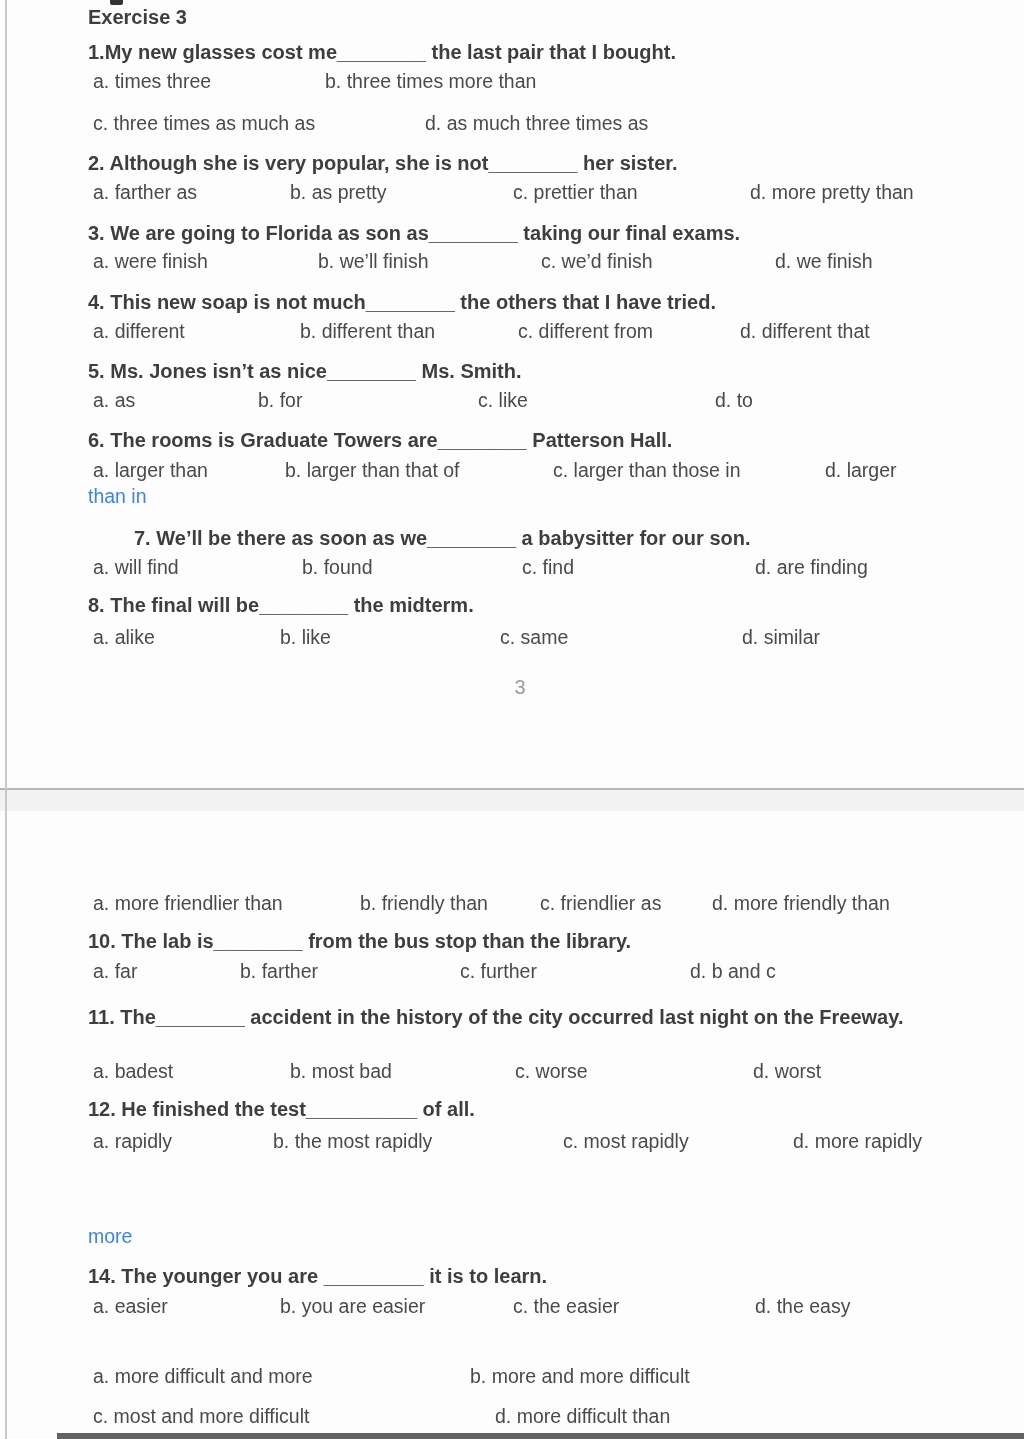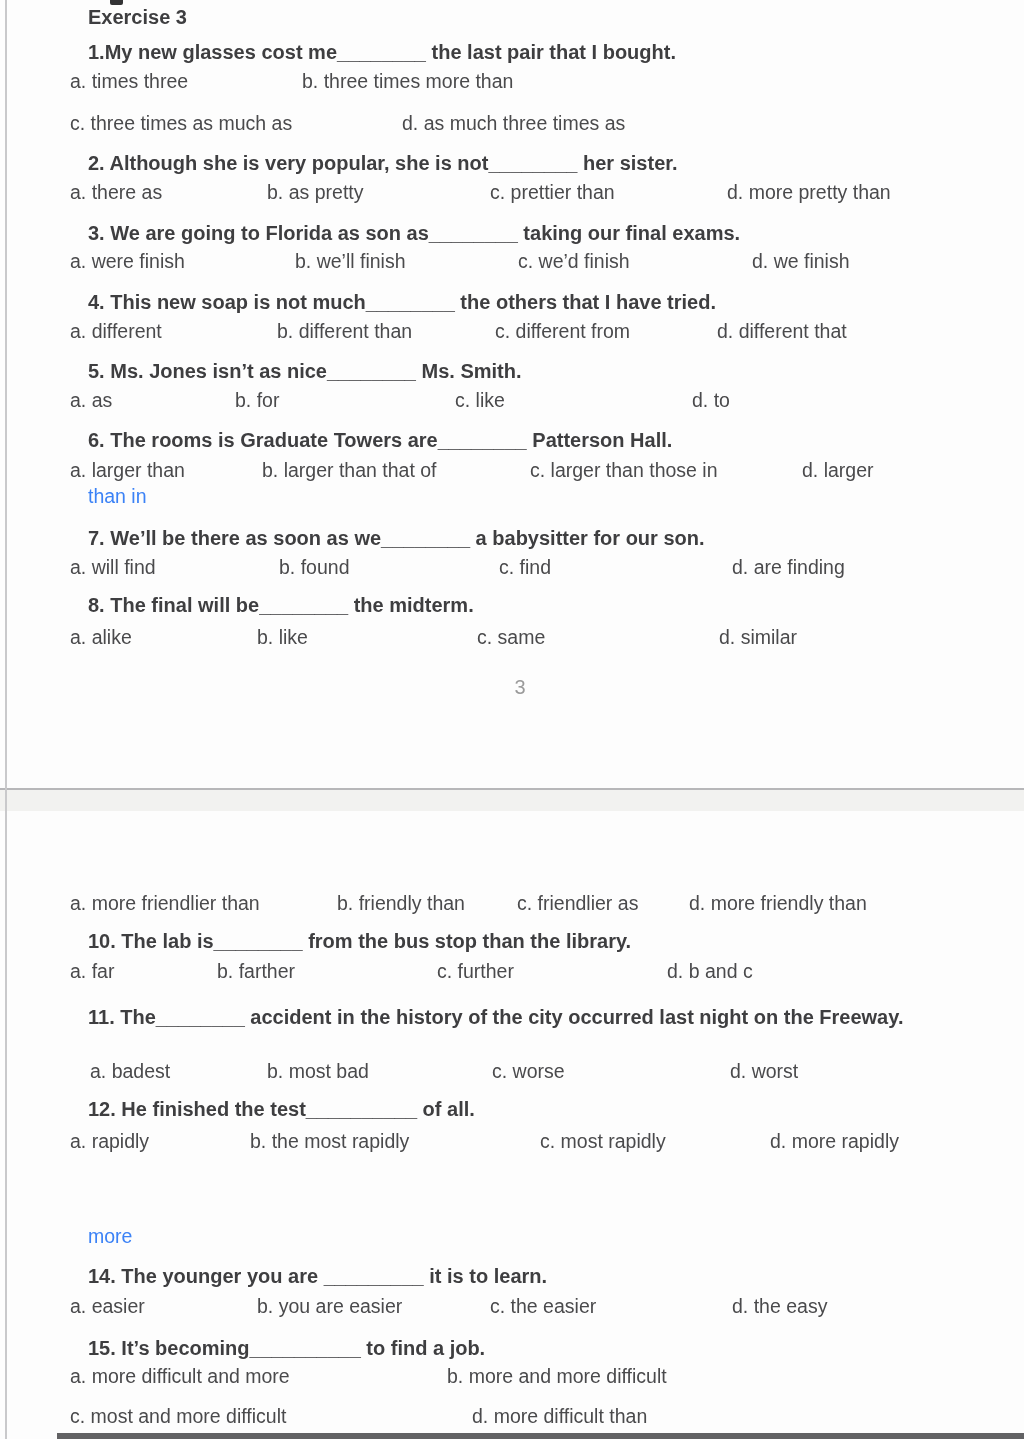--- a/index.html
+++ b/index.html
@@ -14,21 +14,21 @@
     position:absolute;left:0;right:0;top:788px;height:21px;
     background:#f2f2f0;
     border-top:2px solid #b7b7b9;border-bottom:2px solid #b7b7b9;
   }
   .abs{position:absolute;left:88px;white-space:nowrap;}
   .q{
     font-size:20px;font-weight:bold;color:#3e3e40;letter-spacing:0px;
   }
   .q.wrap{white-space:normal;width:880px;line-height:30px;}
   .title{font-size:20px;font-weight:bold;color:#3e3e40;}
-  .row{position:absolute;left:70px;right:0;height:26px;text-decoration:underline;}
+  .row{position:absolute;left:93px;right:0;height:26px;text-decoration:underline;}
   .opt{
     position:absolute;top:0;white-space:nowrap;
     font-size:19.5px;color:#4a4a4c;
   }
   .cont{font-size:19.5px;color:#3b82f6;}
   .pagenum{
     position:absolute;left:16px;right:0;text-align:center;
     font-size:20px;color:#9a9a9a;
   }
   .topmark{position:absolute;left:110px;top:0;width:13px;height:5px;background:#333335;border-radius:0 0 2px 2px;}
@@ -49,21 +49,21 @@
       <span class="opt" style="left:0;">a. times three</span>
       <span class="opt" style="left:232px;">b. three times more than</span>
     </div>
     <div class="row" style="top:112px;">
       <span class="opt" style="left:0;">c. three times as much as</span>
       <span class="opt" style="left:332px;">d. as much three times as</span>
     </div>
 
     <div class="abs q" style="top:152px;">2. Although she is very popular, she is not________ her sister.</div>
     <div class="row" style="top:181px;">
-      <span class="opt" style="left:0;">a. there as</span>
+      <span class="opt" style="left:0;">a. farther as</span>
       <span class="opt" style="left:197px;">b. as pretty</span>
       <span class="opt" style="left:420px;">c. prettier than</span>
       <span class="opt" style="left:657px;">d. more pretty than</span>
     </div>
 
     <div class="abs q" style="top:222px;">3. We are going to Florida as son as________ taking our final exams.</div>
     <div class="row" style="top:250px;text-align:center;">
       <span class="opt" style="left:0;">a. were finish</span>
       <span class="opt" style="left:225px;">b. we’ll finish</span>
       <span class="opt" style="left:448px;">c. we’d finish</span>
@@ -88,21 +88,21 @@
 
     <div class="abs q" style="top:429px;">6. The rooms is Graduate Towers are________ Patterson Hall.</div>
     <div class="row" style="top:459px;">
       <span class="opt" style="left:0;">a. larger than</span>
       <span class="opt" style="left:192px;">b. larger than that of</span>
       <span class="opt" style="left:460px;text-align:center;">c. larger than those in</span>
       <span class="opt" style="left:732px;">d. larger</span>
     </div>
     <div class="abs cont" style="top:485px;">than in</div>
 
-    <div class="abs q" style="top:527px;">7. We’ll be there as soon as we________ a babysitter for our son.</div>
+    <div class="abs q" style="top:527px;margin-left:46px;">7. We’ll be there as soon as we________ a babysitter for our son.</div>
     <div class="row" style="top:556px;">
       <span class="opt" style="left:0;">a. will find</span>
       <span class="opt" style="left:209px;">b. found</span>
       <span class="opt" style="left:429px;">c. find</span>
       <span class="opt" style="left:662px;">d. are finding</span>
     </div>
 
     <div class="abs q" style="top:594px;">8. The final will be________ the midterm.</div>
     <div class="row" style="top:626px;">
       <span class="opt" style="left:0;">a. alike</span>
@@ -128,21 +128,21 @@
     <div class="abs q" style="top:119px;">10. The lab is________ from the bus stop than the library.</div>
     <div class="row" style="top:149px;">
       <span class="opt" style="left:0;">a. far</span>
       <span class="opt" style="left:147px;">b. farther</span>
       <span class="opt" style="left:367px;">c. further</span>
       <span class="opt" style="left:597px;">d. b and c</span>
     </div>
 
     <div class="abs q wrap" style="top:191px;">11. The________ accident in the history of the city occurred last night on the Freeway.</div>
     <div class="row" style="top:249px;">
-      <span class="opt" style="left:0;margin-left:20px;">a. badest</span>
+      <span class="opt" style="left:0;">a. badest</span>
       <span class="opt" style="left:197px;">b. most bad</span>
       <span class="opt" style="left:422px;">c. worse</span>
       <span class="opt" style="left:660px;">d. worst</span>
     </div>
 
     <div class="abs q" style="top:287px;">12. He finished the test__________ of all.</div>
     <div class="row" style="top:319px;">
       <span class="opt" style="left:0;">a. rapidly</span>
       <span class="opt" style="left:180px;">b. the most rapidly</span>
       <span class="opt" style="left:470px;">c. most rapidly</span>
@@ -152,21 +152,20 @@
     <div class="abs cont" style="top:414px;">more</div>
 
     <div class="abs q" style="top:454px;">14. The younger you are _________ it is to learn.</div>
     <div class="row" style="top:484px;">
       <span class="opt" style="left:0;">a. easier</span>
       <span class="opt" style="left:187px;">b. you are easier</span>
       <span class="opt" style="left:420px;">c. the easier</span>
       <span class="opt" style="left:662px;text-align:center;">d. the easy</span>
     </div>
 
-    <div class="abs q" style="top:526px;">15. It’s becoming__________ to find a job.</div>
     <div class="row" style="top:554px;">
       <span class="opt" style="left:0;">a. more difficult and more</span>
       <span class="opt" style="left:377px;">b. more and more difficult</span>
     </div>
     <div class="row" style="top:594px;">
       <span class="opt" style="left:0;">c. most and more difficult</span>
       <span class="opt" style="left:402px;">d. more difficult than</span>
     </div>
   </div>
 

